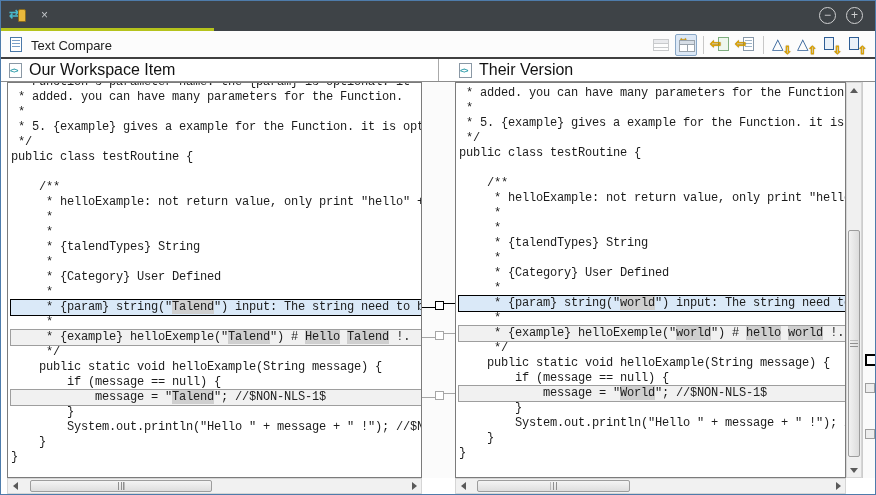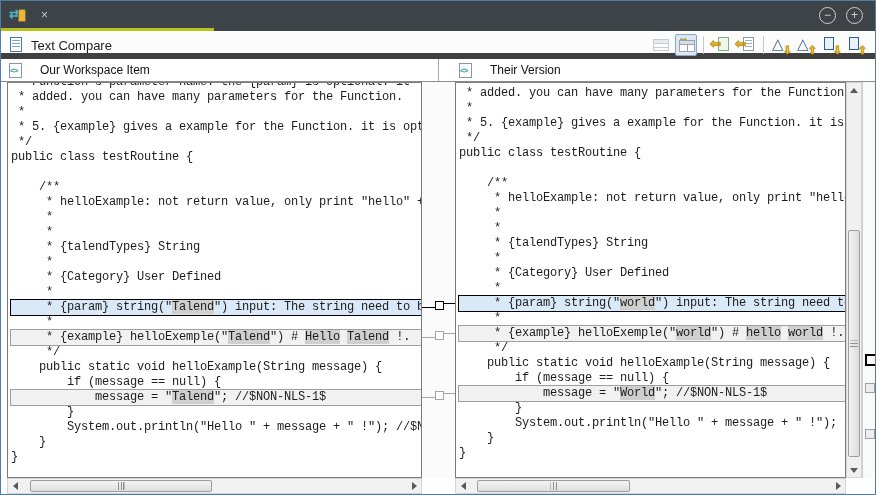--- a/index.html
+++ b/index.html
@@ -11,21 +11,21 @@
   .tab-ico{position:relative;width:18px;height:16px;}
   .tab-ico .a{position:absolute;left:0;top:1px;font-size:12px;line-height:12px;color:#49b8c9;font-weight:bold;}
   .tab-ico .b{position:absolute;right:1px;top:2px;width:6px;height:11px;background:#e8b83c;border:1px solid #8a6d1d;border-radius:2px 2px 1px 1px;}
   .tab-label{color:#ffffff;font-size:13px;white-space:nowrap;}
   .tab-close{color:#c2c6c9;font-size:12px;margin-left:6px;cursor:pointer;}
   .lime{position:absolute;left:0;top:27px;width:213px;height:3px;background:#b5c31c;}
   .winbtns{position:absolute;right:12px;top:6px;display:flex;gap:10px;}
   .wbtn{width:17px;height:17px;border:1px solid #cfd0d1;border-radius:50%;color:#cfd0d1;font-size:12px;line-height:15px;text-align:center;box-sizing:border-box;cursor:pointer;}
 
   
-  .cmpbar{position:absolute;left:0;top:30px;right:0;height:28px;background:#fcfcfc;border-bottom:6px solid #404040;box-sizing:border-box;}
+  .cmpbar{position:absolute;left:0;top:30px;right:0;height:28px;background:#fcfcfc;border-bottom:2px solid #404040;box-sizing:border-box;}
   .cmpbar .doc-ico{position:absolute;left:9px;top:6px;width:12px;height:15px;background:#fff;border:1px solid #4a78a8;box-sizing:border-box;}
   .cmpbar .doc-ico:before{content:"";position:absolute;left:1px;right:1px;top:2px;height:9px;
      background:repeating-linear-gradient(#7aa0c8 0 1px,transparent 1px 3px);}
   .cmp-title{position:absolute;left:30px;top:7px;font-size:13px;color:#1e1e1e;}
   .tbar{position:absolute;right:8px;top:3px;display:flex;align-items:center;gap:3px;height:22px;}
   .tsep{width:1px;height:18px;background:#c8c8c8;margin:0 3px;}
   .tbtn{position:relative;width:22px;height:22px;box-sizing:border-box;cursor:pointer;}
   .tbtn.pressed{border:1px solid #89a7c6;background:#dce8f6;border-radius:2px;}
   
   .lay{position:absolute;left:3px;top:5px;width:16px;height:12px;border:1px solid #9aa3ac;background:#fff;box-sizing:border-box;}
@@ -39,21 +39,21 @@
   .pagei.grn{border-color:#7fae7f;background:#eef7ee;}
   .pagei.lines:before{content:"";position:absolute;left:1px;right:1px;top:2px;height:9px;background:repeating-linear-gradient(#9db4c8 0 1px,transparent 1px 3px);}
   .goldL{position:absolute;left:0px;top:3px;font-size:13px;line-height:14px;font-weight:bold;color:#e2a600;text-shadow:0 0 1px #6e5200;}
   
   .tri{position:absolute;left:2px;top:1px;font-size:15px;line-height:18px;color:#2e5e96;}
   .pg{position:absolute;left:4px;top:3px;width:10px;height:13px;background:#eaf1f8;border:1px solid #2e5e96;box-sizing:border-box;}
   .gold{position:absolute;right:0;bottom:0;font-size:11px;line-height:11px;font-weight:bold;color:#e2a600;text-shadow:0 0 1px #6e5200;}
 
   
   .hdrrow{position:absolute;left:0;top:58px;right:0;height:23px;background:#ffffff;border-bottom:1px solid #8c8c8c;box-sizing:border-box;}
-  .hdr{position:absolute;top:0;height:22px;display:flex;align-items:center;gap:18px;font-size:12px;color:#111;}
+  .hdr{position:absolute;top:0;height:22px;display:flex;align-items:center;gap:7px;font-size:16px;color:#111;}
   .hdr.l{left:8px;}
   .hdr.r{left:458px;}
   .hdr-div{position:absolute;left:437px;top:0;bottom:0;width:1px;background:#aaaaaa;}
   .hdr-ico{position:relative;width:13px;height:15px;background:#fff;border:1px solid #8a98a5;box-sizing:border-box;}
   .hdr-ico:before{content:"<>";position:absolute;left:0px;top:2px;font-size:8px;letter-spacing:-1px;color:#2a9aa8;font-weight:bold;}
 
   
   .codebox{position:absolute;top:81px;height:396px;background:#fff;border:1px solid #7b7b7b;box-sizing:border-box;overflow:hidden;}
   .codebox.l{left:6px;width:415px;}
   .codebox.r{left:454px;width:391px;}

